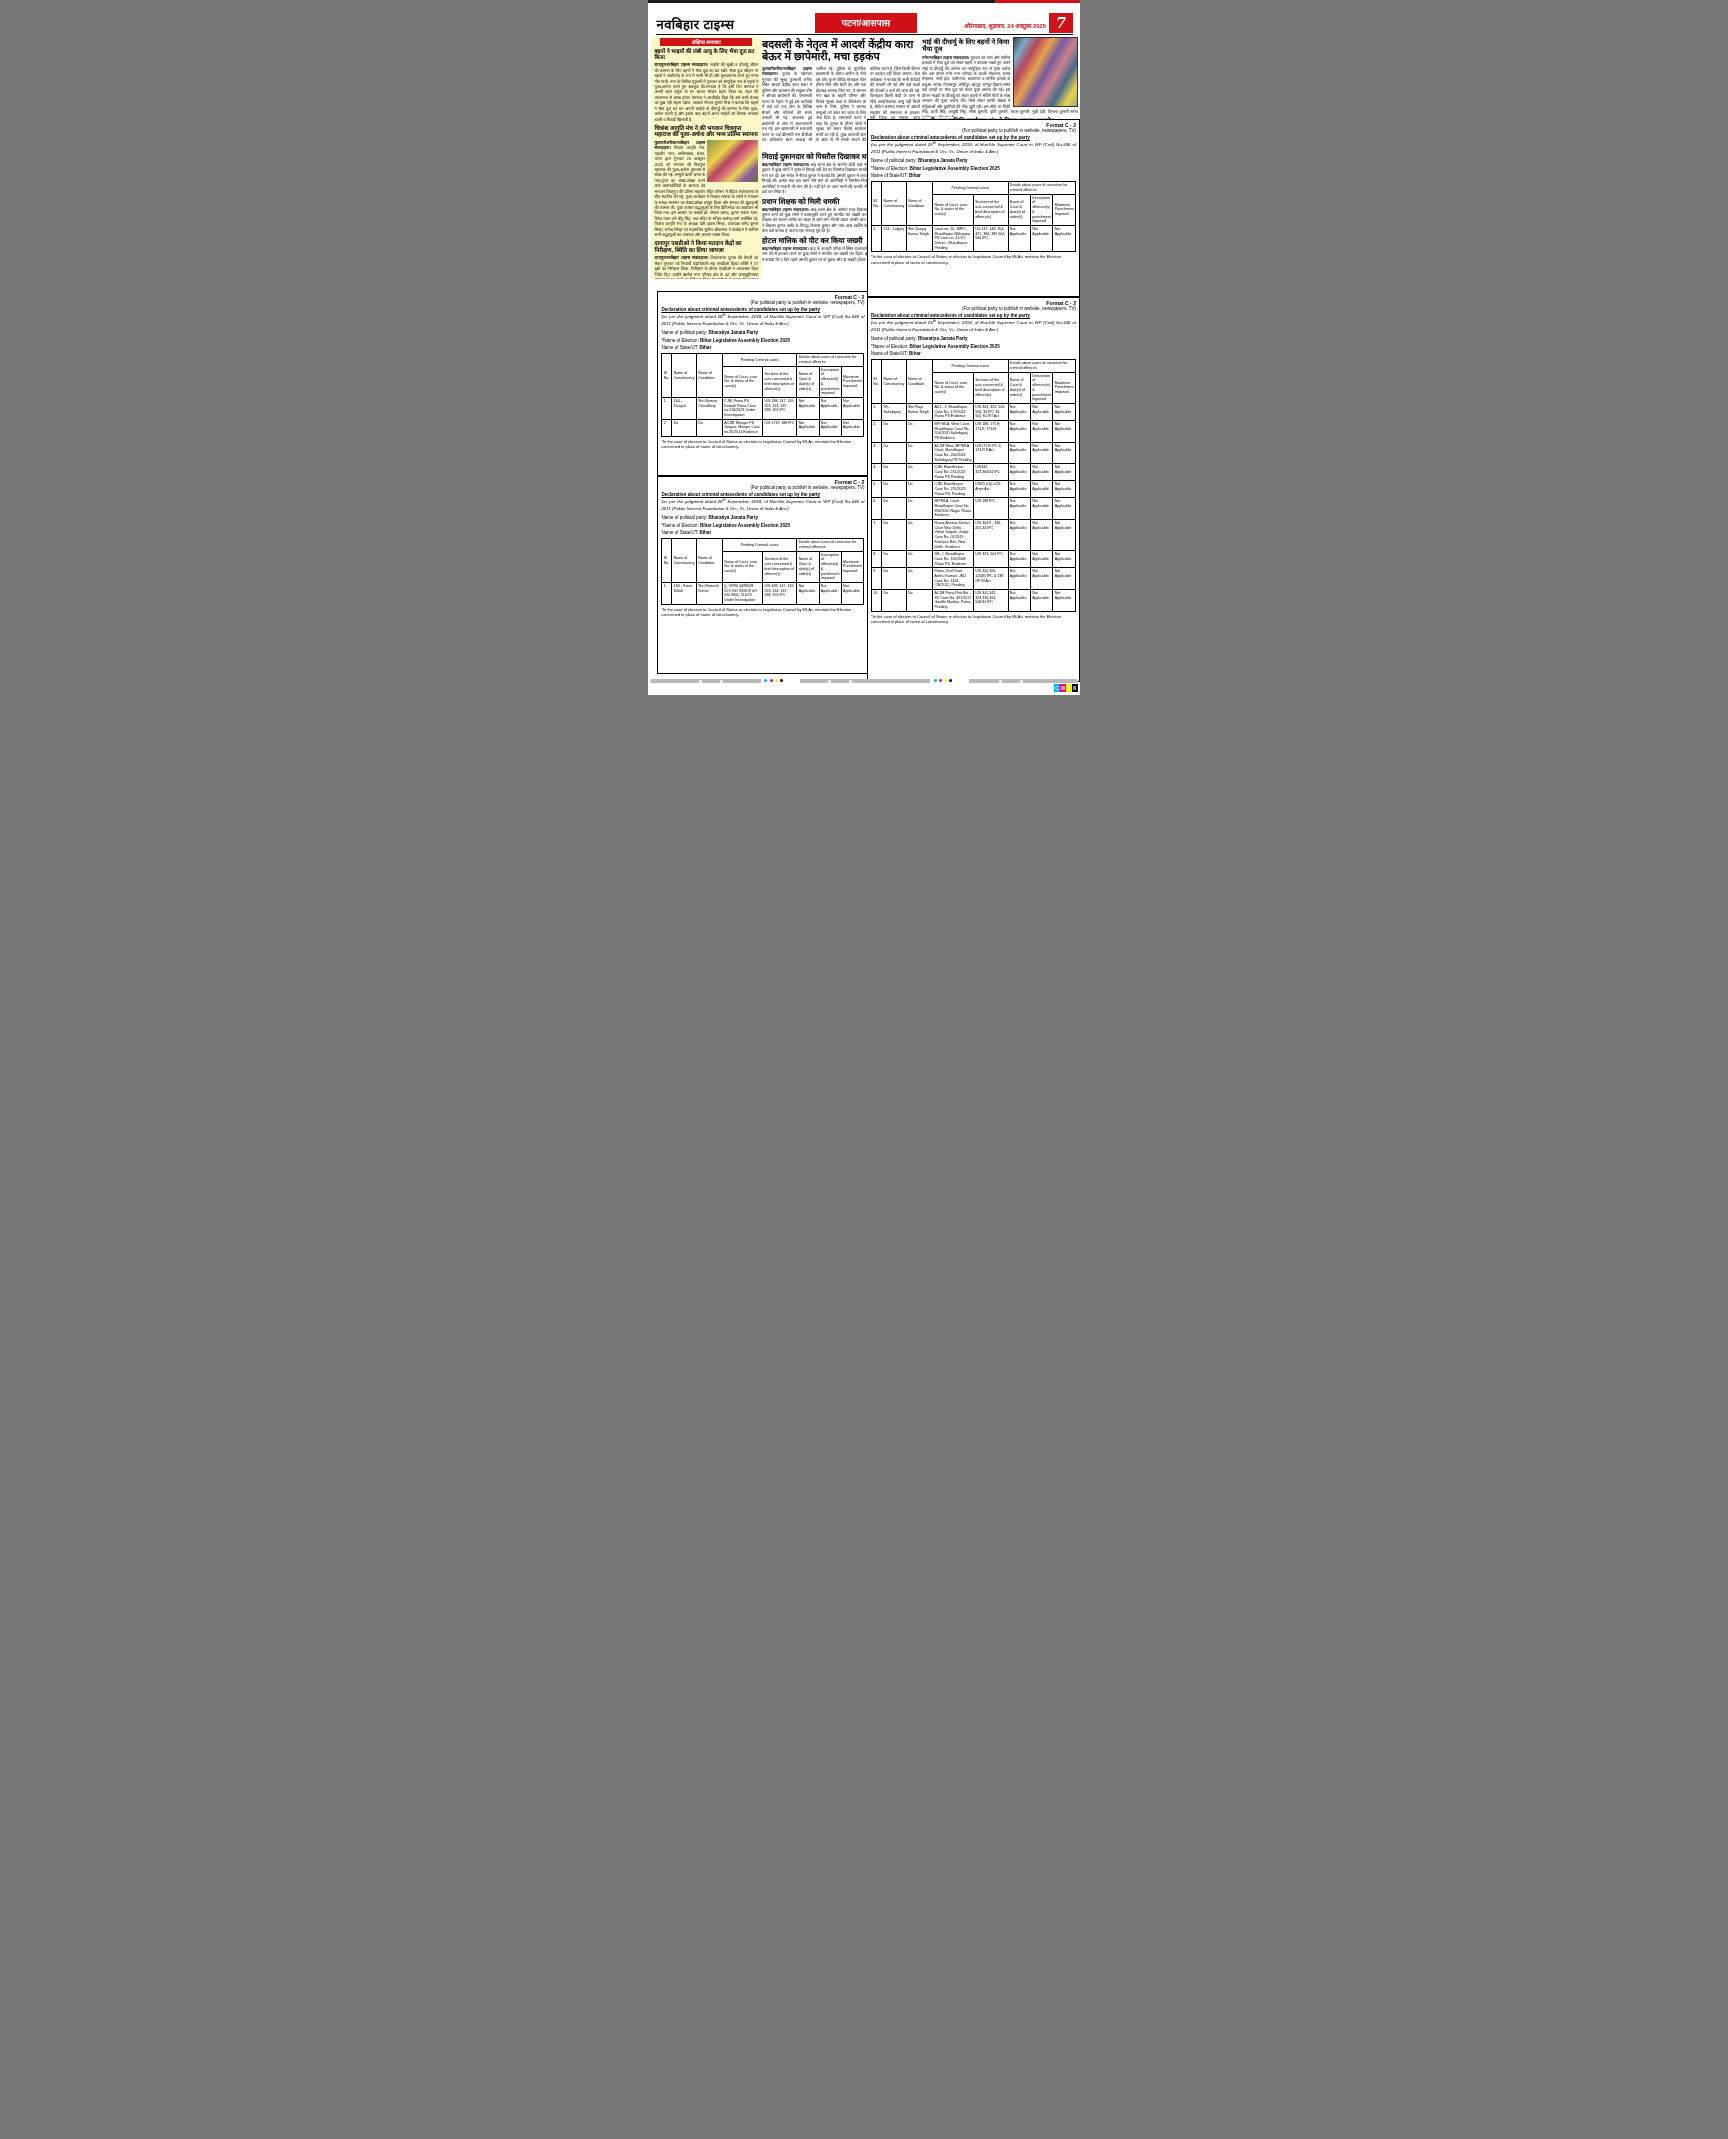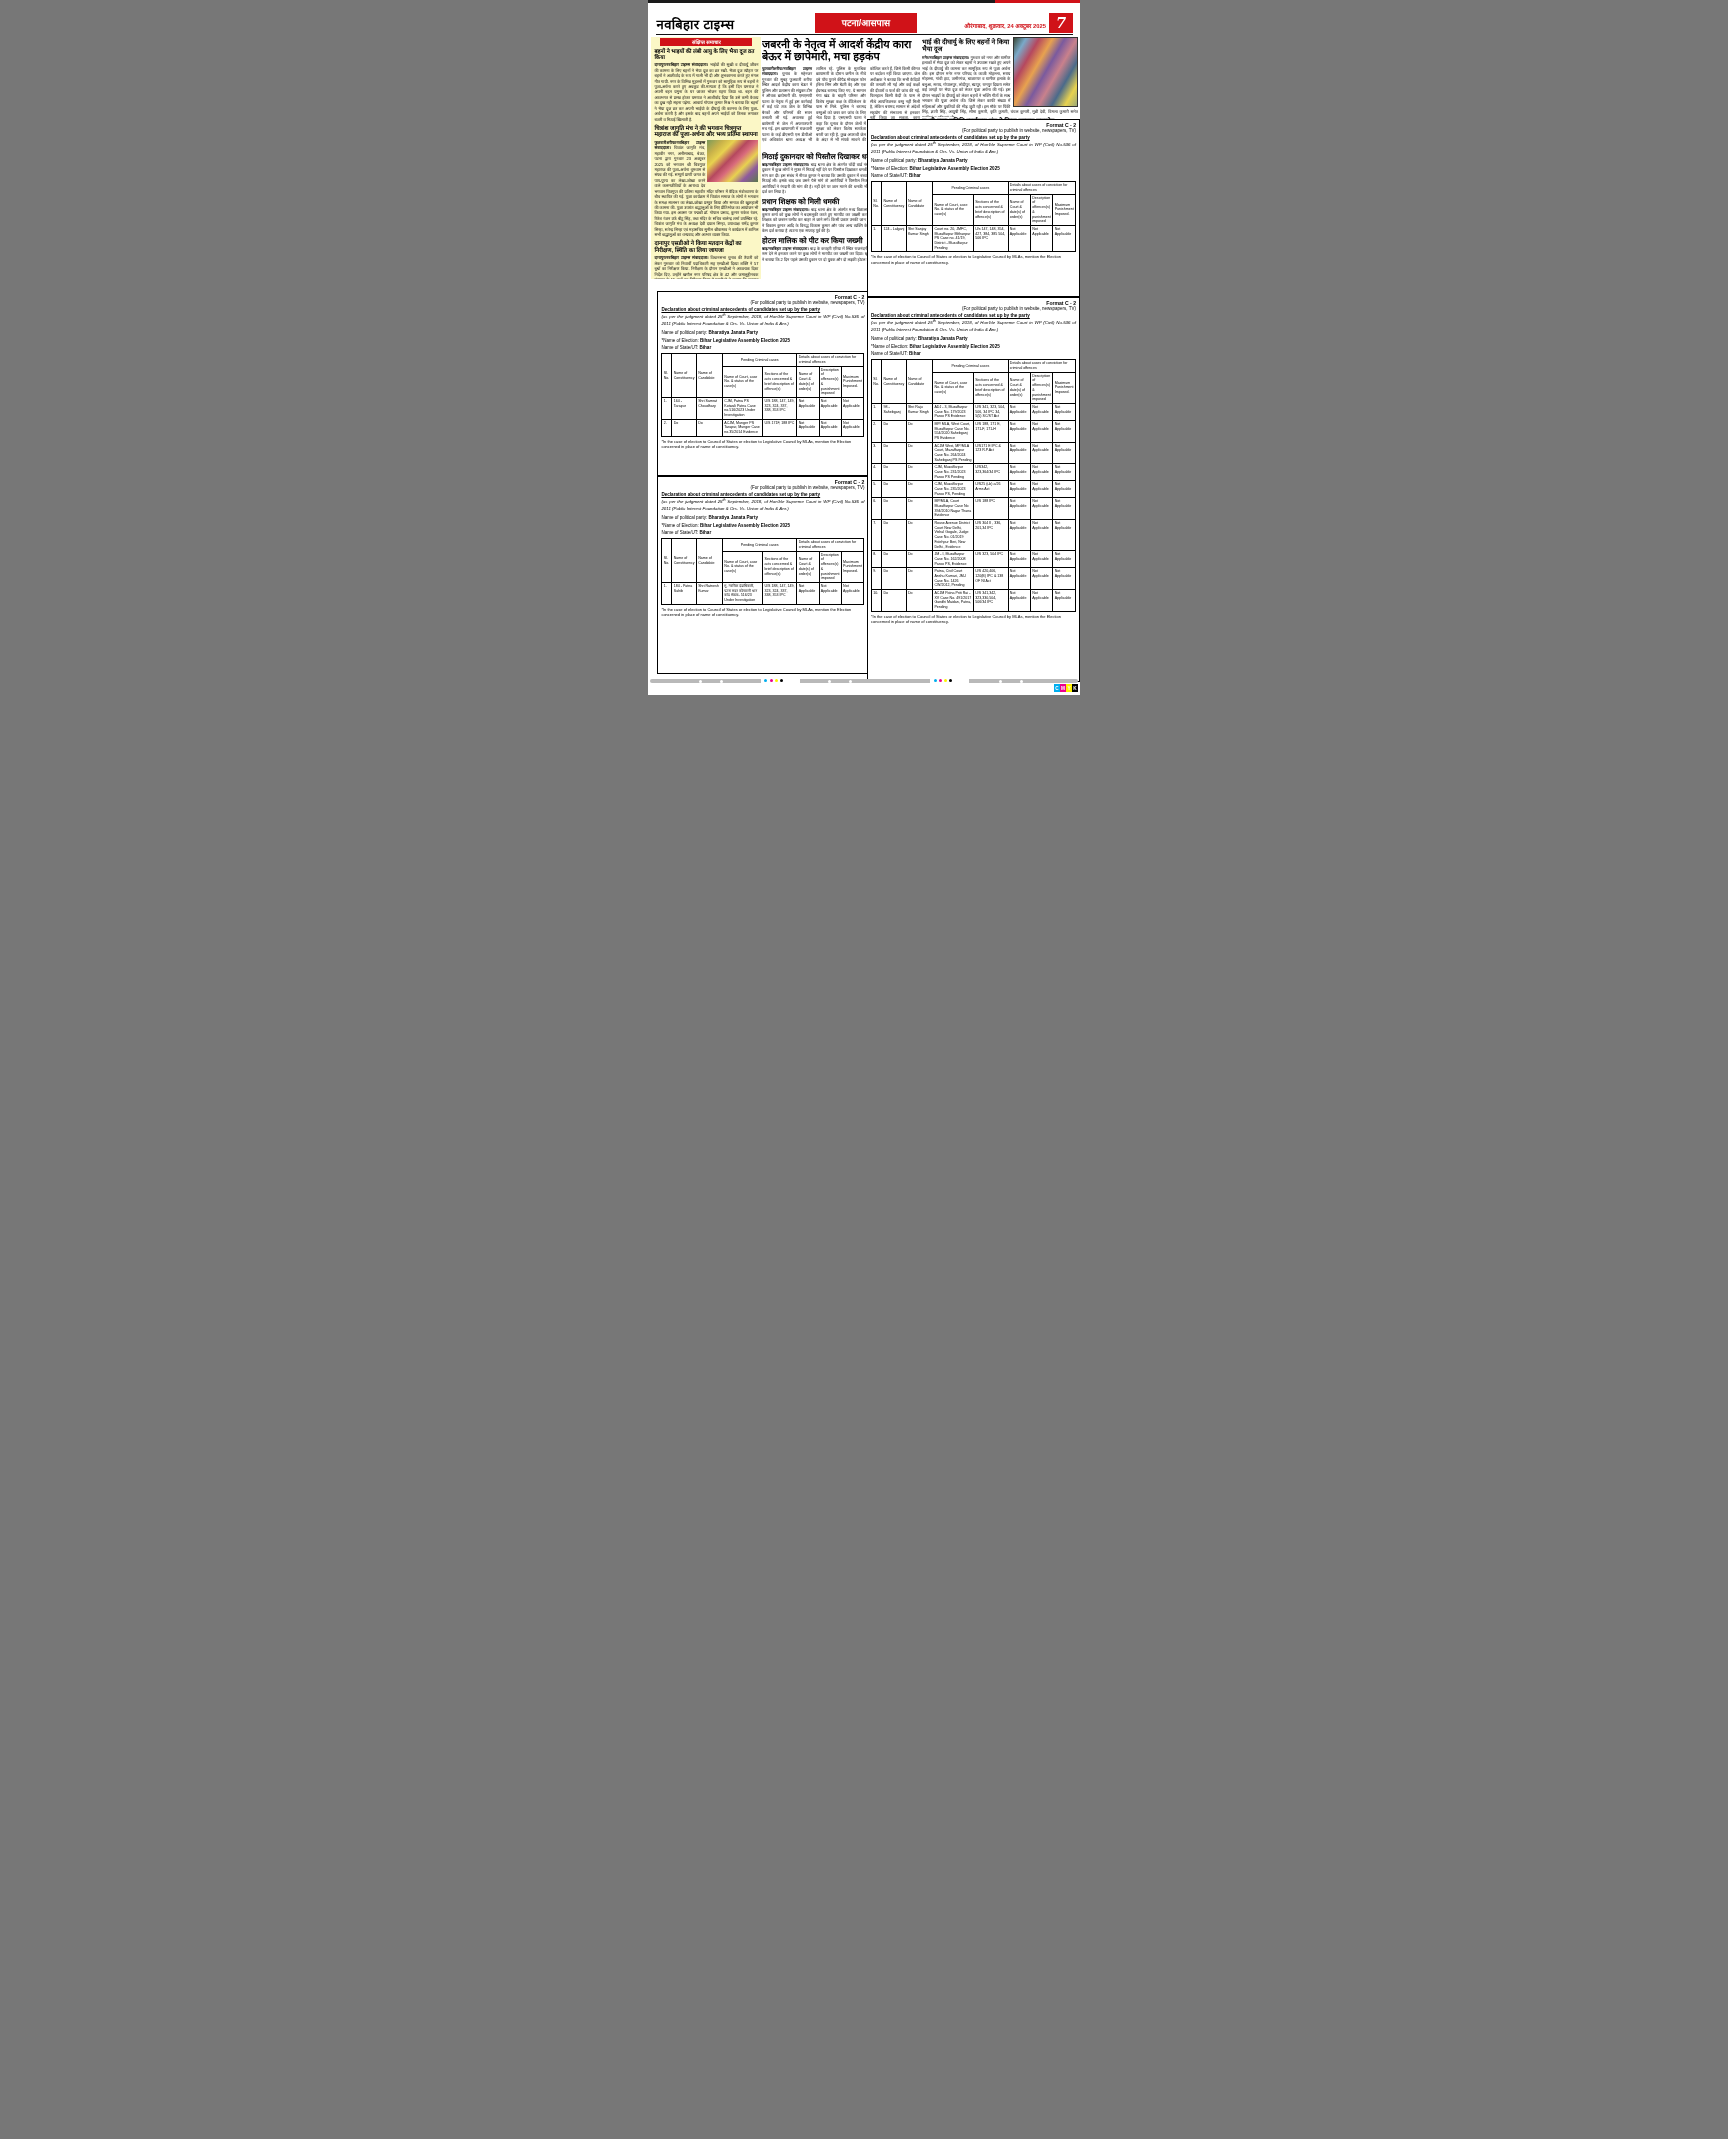--- a/index.html
+++ b/index.html
@@ -91,21 +91,21 @@
         <b>फुलवारीशरीफ/नवबिहार टाइम्स संवाददाता।</b> <span>चित्रांश जागृति मंच, महावीर नगर, अनीसाबाद, बेऊर, पटना द्वारा गुरुवार 23 अक्टूबर 2025 को भगवान श्री चित्रगुप्त महाराज की पूजा-अर्चना धूमधाम से संपन्न की गई. सम्पूर्ण प्राणी जगत के पाप-पुण्य का लेखा-जोखा करने वाले कलमजीवियों के आराध्य देव भगवान चित्रगुप्त की प्रतिमा महावीर मंदिर परिसर में वैदिक मंत्रोच्चारण के बीच स्थापित की गई. पूजा कार्यक्रम में चित्रांश समाज के लोगों ने भगवान के समक्ष सालभर का लेखा-जोखा प्रस्तुत किया और समाज की खुशहाली की कामना की. पूजा उपरांत श्रद्धालुओं के लिए प्रीतिभोज का आयोजन भी किया गया. इस अवसर पर पद्मश्री डॉ. गोपाल प्रसाद, कुमार राकेश रंजन, रितेश रंजन उर्फ बीटू सिंह, तथा मंदिर के सचिव बालेन्द्र शर्मा उपस्थित रहे. चित्रांश जागृति मंच के अध्यक्ष देवी दयाल सिन्हा, उपाध्यक्ष रामेंद्र कुमार सिन्हा, सतेन्द्र सिन्हा एवं महासचिव सुनील श्रीवास्तव ने कार्यक्रम में शामिल सभी श्रद्धालुओं का धन्यवाद और आभार व्यक्त किया.</span>
       </div>
     </div>
     <div class="art">
       <div class="lh2">दानापुर एसडीओ ने किया मतदान केंद्रों का निरीक्षण, स्थिति का लिया जायजा</div>
       <div class="lbody"><b>दानापुर/नवबिहार टाइम्स संवाददाता।</b> <span>विधानसभा चुनाव की तैयारी को लेकर गुरूवार को निवार्ची पदाधिकारी सह एसडीओ दिव्या शक्ति ने 57 बूथों का निरीक्षण किया. निरीक्षण के दौरान एसडीओ ने आवश्यक दिशा निर्देश दिए. उन्होंने खगौल नगर परिषद क्षेत्र के 42 और जमालुद्दीनचक पंचायत के 15 बूथों का निरीक्षण किया है.एसडीओ ने बताया कि मतदान केंद्र पर मतदाता को किसी प्रकार की परेशानी न हो इसका विशेष ध्यान रहे. मतदान केंद्र पर रैंप अति आवश्यक है. साथ ही जो भी भवन के टूटे-फुटे भाग हैं उसे यथाशीघ्र मरम्मत कराकर रंग रोगन करा दें. मतदान केंद्र पर शौचालय, बिजली, पानी की व्यवस्था, चारदीवारी अत्यंत जरूरी है. निरीक्षण के दौरान शिक्षक विजय कुमार साह समेत आदि उपस्थित थे.</span></div>
     </div>
   </div>
 
   <div class="centercol">
-    <div class="c-head">जबरनी के नेतृत्व में आदर्श केंद्रीय कारा बेऊर में छापेमारी, मचा हड़कंप</div>
+    <div class="c-head">बदसली के नेतृत्व में आदर्श केंद्रीय कारा बेऊर में छापेमारी, मचा हड़कंप</div>
     <div class="c-cols"><b class="byl">फुलवारीशरीफ/नवबिहार टाइम्स संवाददाता।</b> <span>चुनाव के मद्देनजर गुरुवार की सुबह फुलवारी शरीफ स्थित आदर्श केंद्रीय कारा बेऊर में पुलिस और प्रशासन की संयुक्त टीम ने औचक छापेमारी की. एसएसपी पटना के नेतृत्व में हुई इस कार्रवाई में कई घंटे तक जेल के विभिन्न बैरकों और परिसरों की सघन तलाशी ली गई. अचानक हुई छापेमारी से जेल में अफरातफरी मच गई. इस छापामारी में राजधानी पटना के कई डीएसपी एस डीपीओ एवं अधिकांश थाना अध्यक्ष भी शामिल रहे. पुलिस के मुताबिक छापामारी के दौरान जमीन के नीचे दबे पाँच पुराने कीपैड मोबाइल फोन (बिना सिम और बैटरी के) और एक ईयरबड बरामद किए गए. ये सामान गंगा खंड के बाहरी परिसर और विशेष सुरक्षा कक्ष के वेंटिलेशन के पास से मिले. पुलिस ने बरामद वस्तुओं को जब्त कर जांच के लिए भेज दिया है. एसएसपी पटना ने कहा कि चुनाव के दौरान जेलों में सुरक्षा को लेकर विशेष सतर्कता बरती जा रही है. कुछ अपराधी जेल के अंदर से भी संपर्क साधने की कोशिश करते हैं, जिसे किसी कीमत पर बर्दाश्त नहीं किया जाएगा. जेल अधीक्षक ने बताया कि सभी कैदियों की तलाशी ली गई और कई कक्षों की दीवारों व फर्श की जांच की गई. फिलहाल किसी कैदी के पास से सीधे आपत्तिजनक वस्तु नहीं मिली है, लेकिन बरामद सामान से अंदेशों सहयोग की संभावना से इनकार नहीं किया जा सकता. कारा प्रशासन ने बताया कि सीसीटीवी कैमरों की संख्या बढ़ाई जाएगी और जेलकर्मियों की जवाबदेही तय की जाएगी.</span></div>
     <div>
       <div class="sub-head">मिठाई दुकानदार को पिस्तौल दिखाकर धमकाया</div>
       <div class="sub-body"><b>बाढ़/नवबिहार टाइम्स संवाददाता।</b> <span>बाढ़ थाना क्षेत्र के अंतर्गत चोंदी वार्ड नंबर 5 निवासी नीरज कुमार की मिठाई दुकान में कुछ लोगों ने मुफ्त में मिठाई नहीं देने पर पिस्तौल दिखाकर धमकी दी। उल्टे दुकानदार से ही रंगदारी की मांग कर दी। इस संबंध में नीरज कुमार ने बताया कि उसकी दुकान में बच्चा राम, गोलू राम और चुन्नू राम आदि ने मिठाई ली। इसके बाद जब उसने पैसे मांगे तो आरोपियों ने पिस्तौल निकाल लिया । पीड़ित ने बताया कि उसे आरोपियों ने रंगदारी की मांग की है। नहीं देने पर जान मारने की धमकी भी दी गई है। पुलिस ने गुरुवार को केस दर्ज कर लिया है।</span></div>
     </div>
     <div>
       <div class="sub-head">प्रधान शिक्षक को मिली धमकी</div>
       <div class="sub-body"><b>बाढ़/नवबिहार टाइम्स संवाददाता।</b> <span>बाढ़ थाना क्षेत्र के अंतर्गत मध्य विद्यालय मुबारकपुर के प्रधान शिक्षक विजय कुमार शर्मा को कुछ लोगों ने बदसलूकी करते हुए मारपीट कर जख्मी कर दिया। इसके बाद आरोपियों ने प्रधान शिक्षक को जबरन घसीट कर बाहर ले जाने लगे। किसी प्रकार उनकी जान बचाई गई। इस संबंध में प्रधान शिक्षक ने विकास कुमार आदि के विरुद्ध विकास कुमार और पांच अन्य व्यक्ति के खिलाफ खिलाफ थाने में गुरुवार को केस दर्ज कराया है ।घटना एक सप्ताह पूर्व की है।</span></div>
     </div>
     <div>

